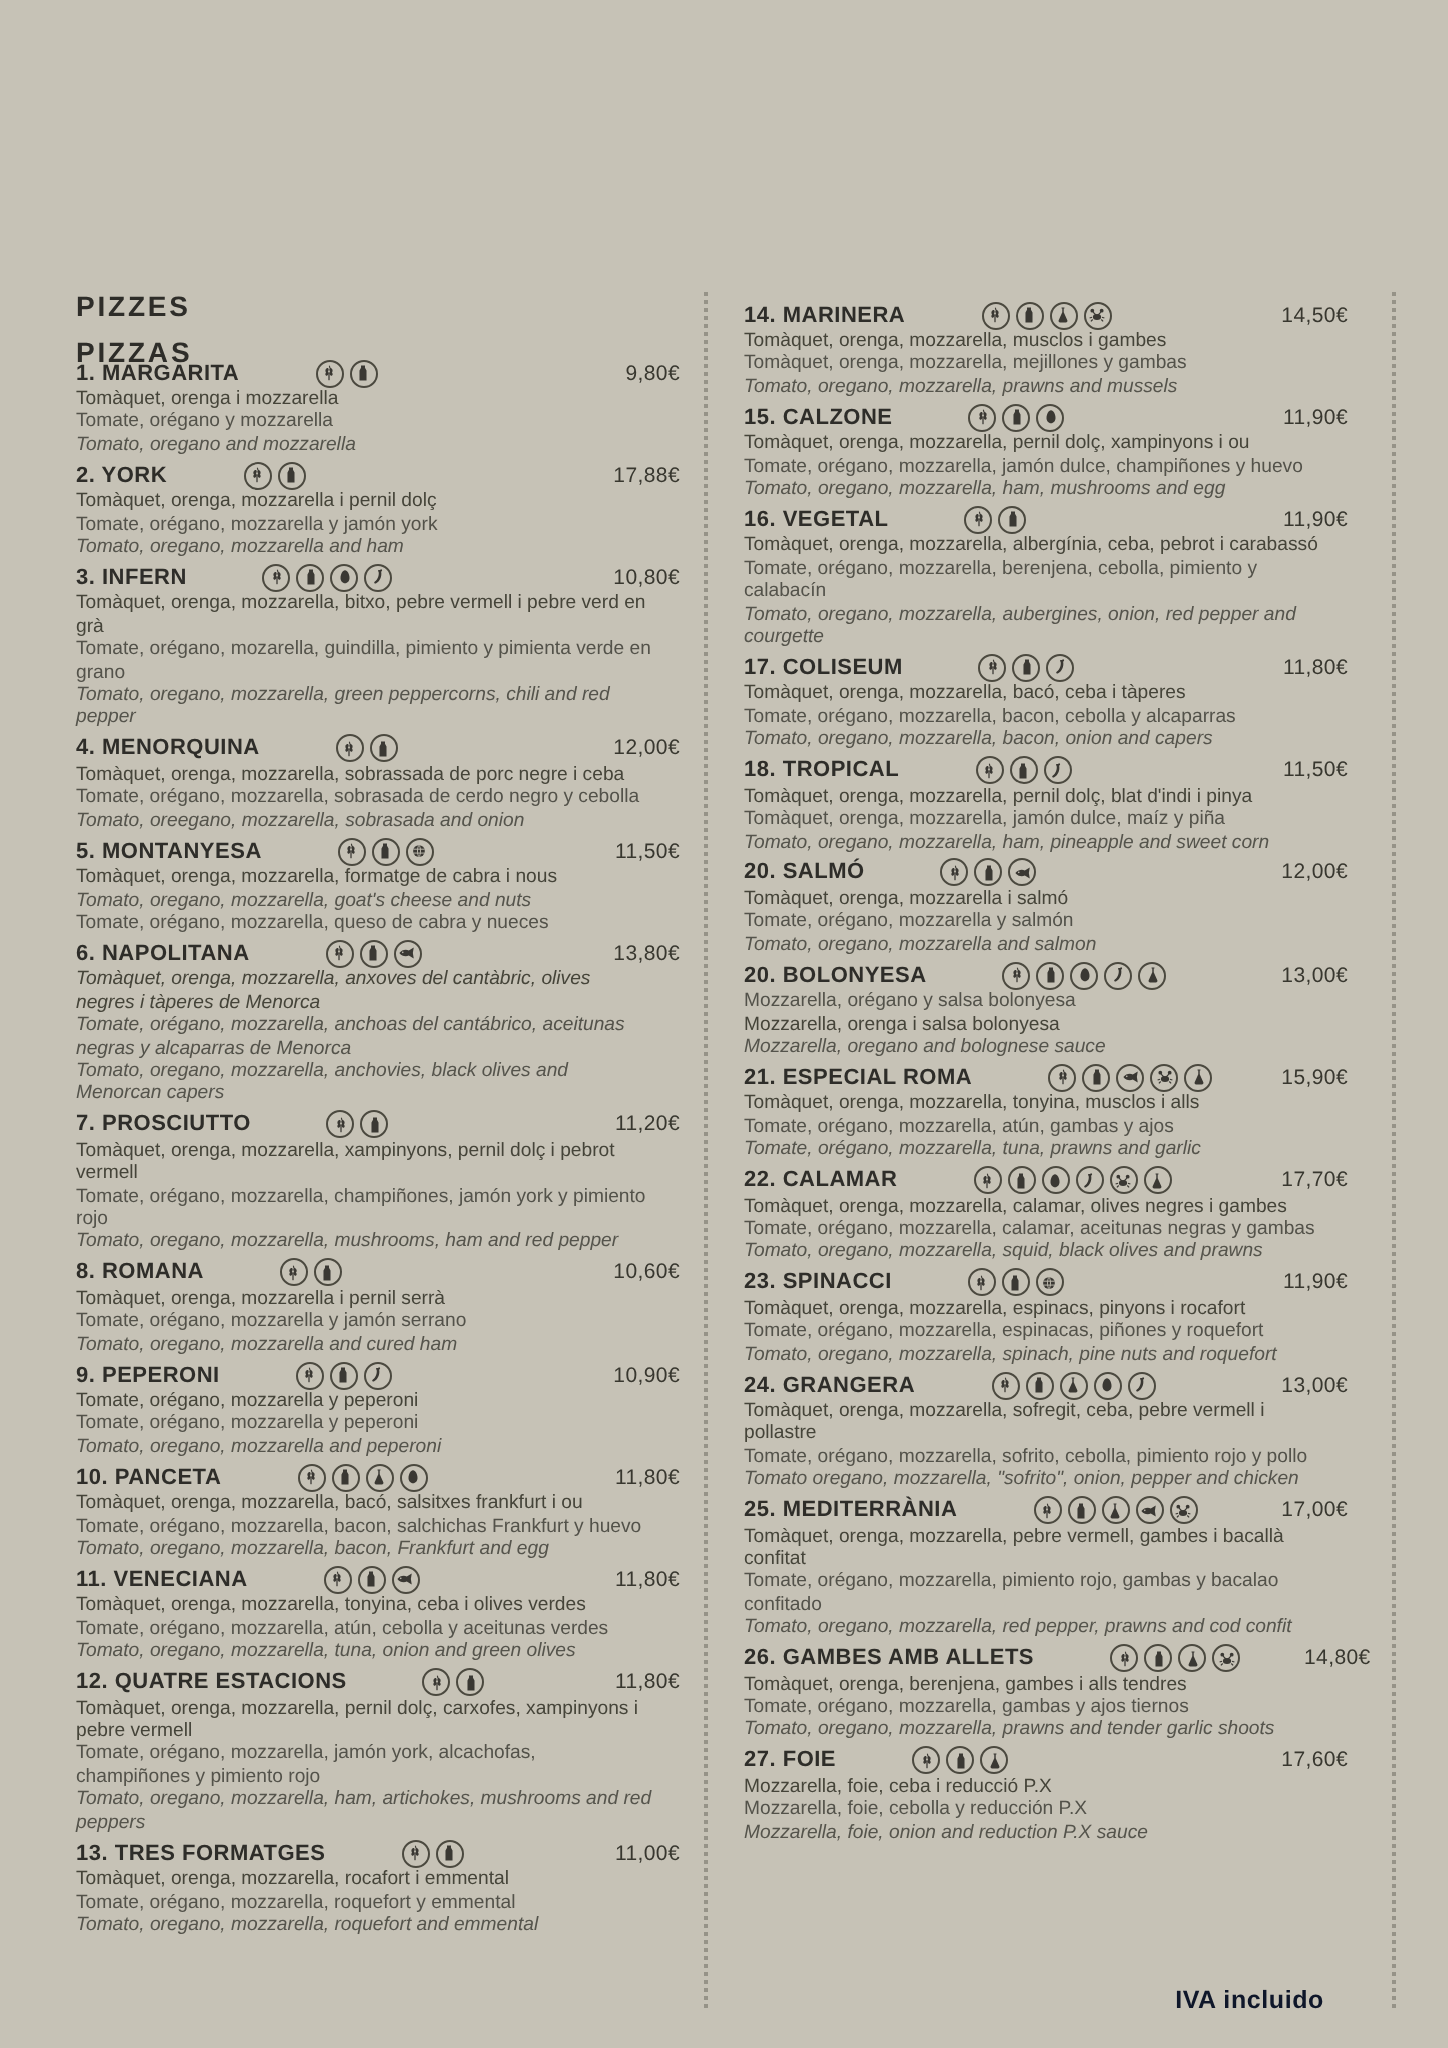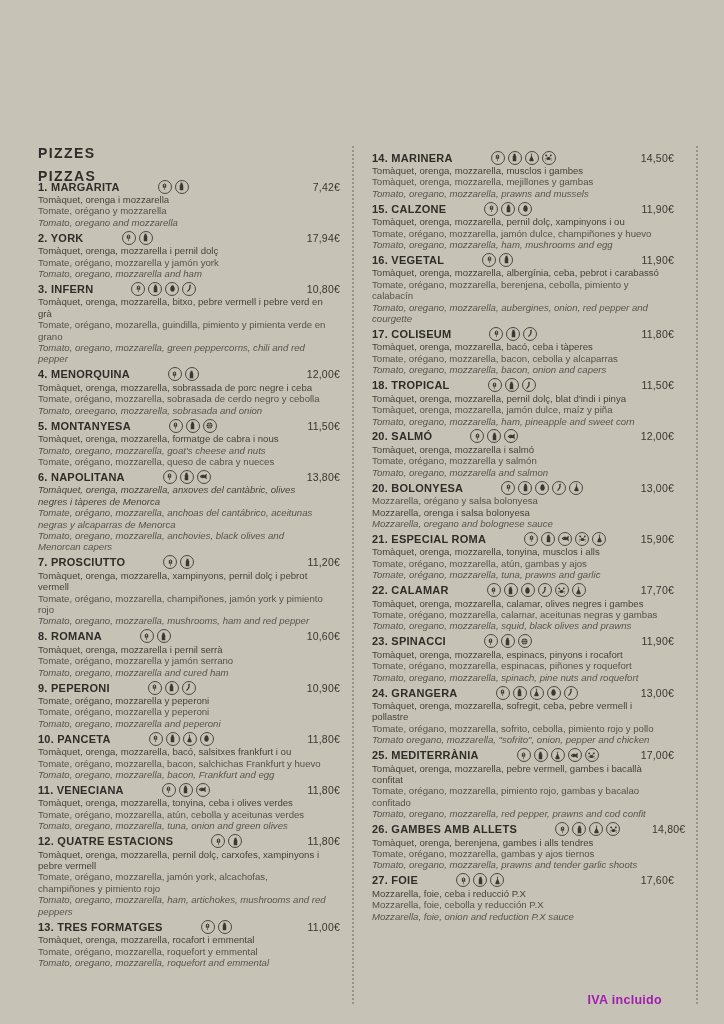--- a/index.html
+++ b/index.html
@@ -37,21 +37,21 @@
   }
   .allergen svg{width:9px;height:9px;display:block;}
   .price{margin-left:auto;font-weight:normal;font-size:10.5px;color:#38372f;letter-spacing:.2px;}
   .desc{font-size:9.6px;line-height:11.4px;max-width:289px;}
   .ln.ca{color:#454439;}
   .ln.es{color:#53524a;}
   .ln.en{color:#55544c;font-style:italic;}
   .ln.italic{font-style:italic;}
   .tax-note{
     position:absolute;right:62px;bottom:17px;
-    font-size:12.5px;font-weight:bold;color:#a21caf;letter-spacing:.3px;
+    font-size:12.5px;font-weight:bold;color:#0f172a;letter-spacing:.3px;
   }
 </style>
 </head>
 <body>
 
 <div class="page-title">
   <div>PIZZES</div>
   <div>PIZZAS</div>
 </div>
 
@@ -72,21 +72,21 @@
               <ellipse cx="7.8" cy="10.6" rx="1.7" ry="2.5" transform="rotate(22 7.8 10.6)"></ellipse>
               <ellipse cx="12.2" cy="10.6" rx="1.7" ry="2.5" transform="rotate(-22 12.2 10.6)"></ellipse>
             </svg>
           </span>
           <span class="allergen">
             <svg viewBox="0 0 20 20" fill="currentColor">
               <path d="M7.8 1.8h4.4v2.4l1.7 3.1V18.2H6.1V7.3l1.7-3.1z"></path>
             </svg>
           </span>
         </span>
-        <span class="price">7,42€</span>
+        <span class="price">9,80€</span>
       </div>
       <div class="desc">
         <div class="ln ca">Tomàquet, orenga i mozzarella</div>
         <div class="ln es">Tomate, orégano y mozzarella</div>
         <div class="ln en italic">Tomato, oregano and mozzarella</div>
       </div>
     </div>
     <div class="item">
       <div class="item-head">
         <span class="item-title">2. YORK</span>
@@ -100,21 +100,21 @@
               <ellipse cx="7.8" cy="10.6" rx="1.7" ry="2.5" transform="rotate(22 7.8 10.6)"></ellipse>
               <ellipse cx="12.2" cy="10.6" rx="1.7" ry="2.5" transform="rotate(-22 12.2 10.6)"></ellipse>
             </svg>
           </span>
           <span class="allergen">
             <svg viewBox="0 0 20 20" fill="currentColor">
               <path d="M7.8 1.8h4.4v2.4l1.7 3.1V18.2H6.1V7.3l1.7-3.1z"></path>
             </svg>
           </span>
         </span>
-        <span class="price">17,94€</span>
+        <span class="price">17,88€</span>
       </div>
       <div class="desc">
         <div class="ln ca">Tomàquet, orenga, mozzarella i pernil dolç</div>
         <div class="ln es">Tomate, orégano, mozzarella y jamón york</div>
         <div class="ln en italic">Tomato, oregano, mozzarella and ham</div>
       </div>
     </div>
     <div class="item">
       <div class="item-head">
         <span class="item-title">3. INFERN</span>

